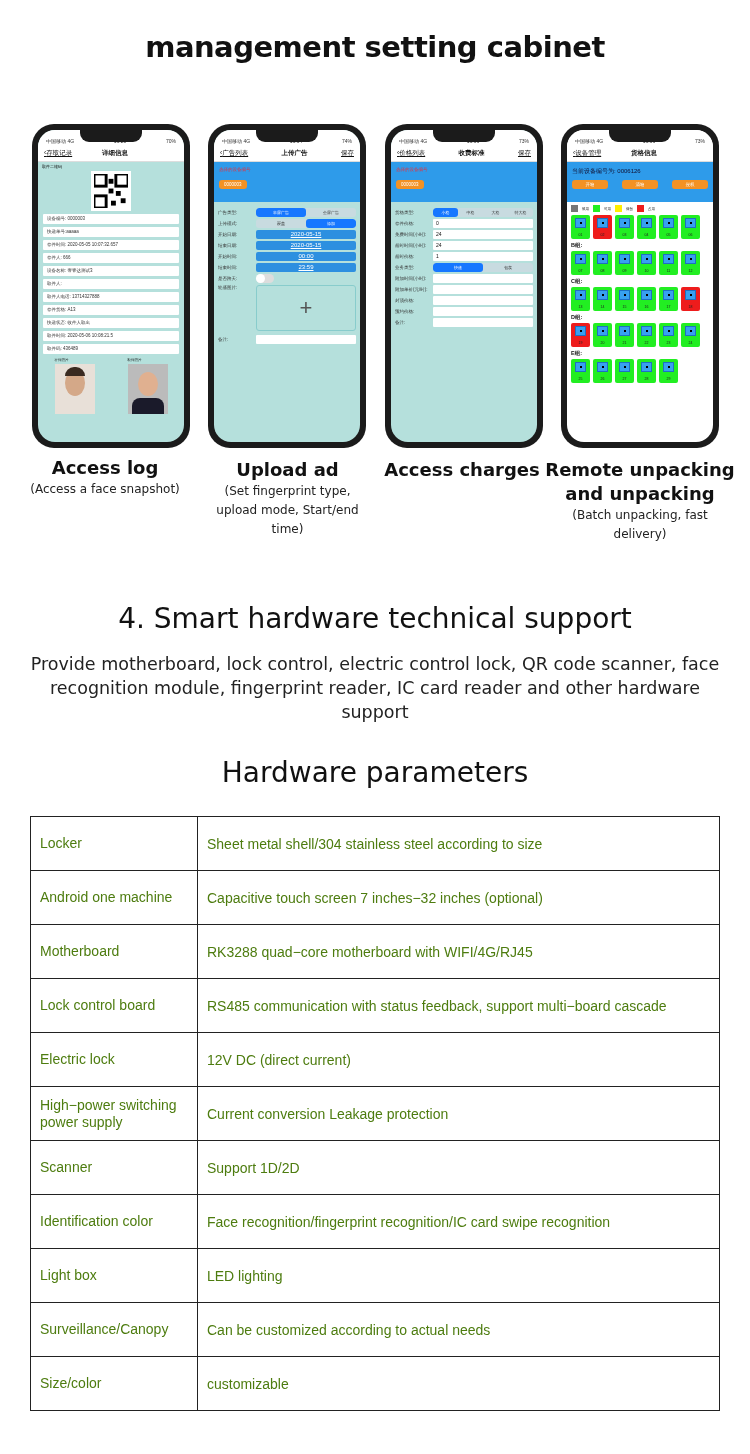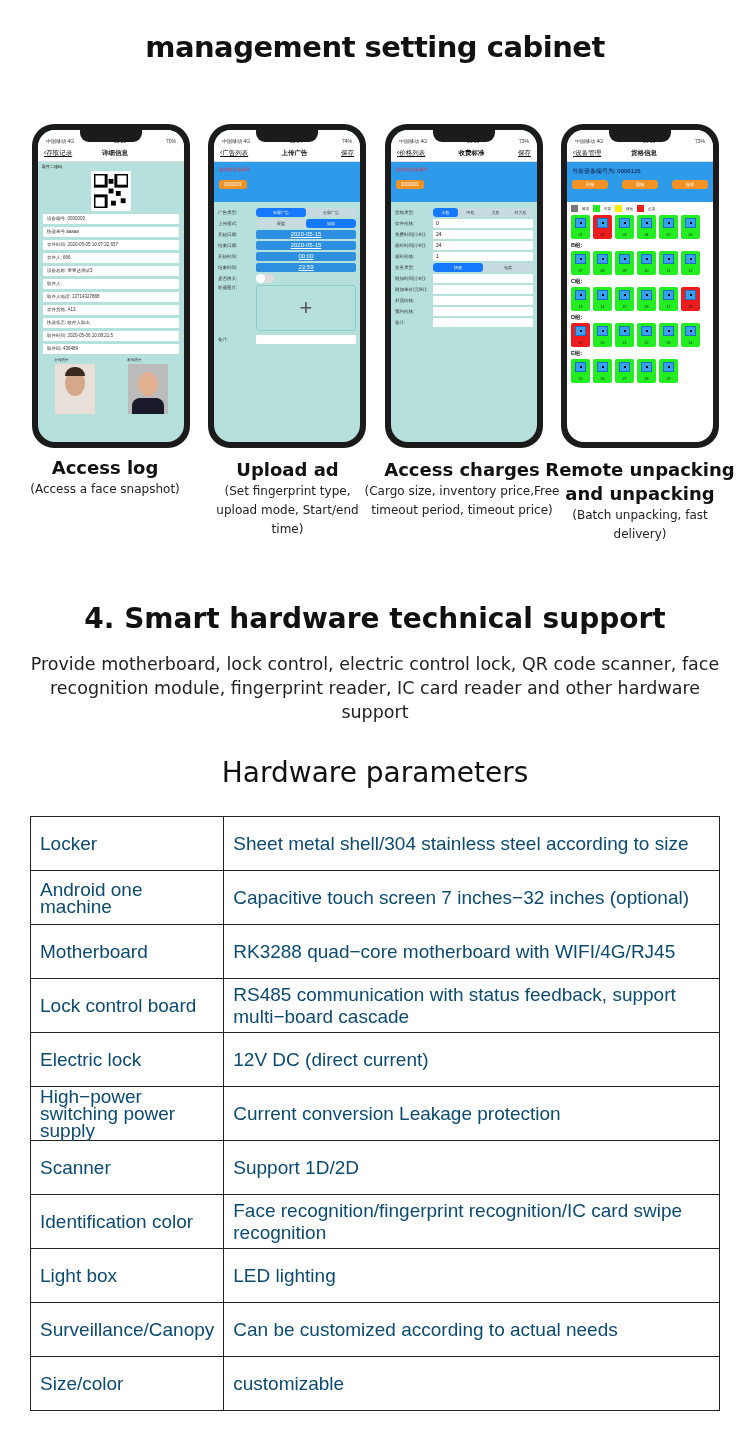--- a/index.html
+++ b/index.html
@@ -21,21 +21,21 @@
 .row .fld{flex:1;background:#fff;height:9px;border-radius:1px;font-size:5px;padding-left:3px;line-height:9px}
 .seg{flex:1;display:flex;height:9px;border-radius:3px;background:#c8dbe0;overflow:hidden;font-size:4px}
 .seg span{flex:1;text-align:center;line-height:9px;color:#333}
 .seg span.on{background:#1677ff;color:#fff;border-radius:3px}
 .datebtn{flex:1;background:#2d8fe0;color:#fff;text-align:center;height:9px;line-height:9px;font-size:6px;text-decoration:underline;border-radius:2px}
 .info{background:#fff;margin:3px 5px;height:10px;font-size:4.5px;line-height:10px;padding-left:4px;color:#333;border-radius:1px}
 .cap{position:absolute;text-align:center;font-family:"DejaVu Sans",sans-serif}
 .cap .t{font-weight:bold;font-size:18px;line-height:24px}
 .cap .s{font-size:12px;line-height:19px;color:#222}
 .sec{position:absolute;left:0;width:750px;text-align:center;font-family:"DejaVu Sans",sans-serif}
-table{position:absolute;left:30px;top:816px;width:690px;border-collapse:collapse;font-size:19px;color:#0c4a6e}
+table{position:absolute;left:30px;top:816px;width:690px;border-collapse:collapse;font-size:14px;color:#4d7c0f}
 td{border:1px solid #222;height:54px;padding:0 9px;vertical-align:middle}
 td.k{width:167px;line-height:17px}
 .grid{display:flex;flex-wrap:wrap;gap:3px;padding:0 4px}
 .cell{width:19px;height:24px;border-radius:2px;background:#22ee22;position:relative;font-size:3.5px;text-align:center}
 .cell.red{background:#ee1c1c}
 .cell .box{position:absolute;top:3px;left:4px;width:11px;height:10px;background:#38a0f0;border:1px solid #1d6fc2}
 .cell .box::after{content:"";position:absolute;left:4px;top:3px;width:2px;height:2px;background:#000}
 .cell .n{position:absolute;bottom:2px;width:100%;color:#222}
 .grp{font-size:5.5px;font-weight:bold;padding:3px 4px 2px}
 </style>
@@ -411,28 +411,27 @@
 <div class="cap" style="left:10px;width:190px;top:456px">
     <div class="t">Access log</div>
     <div class="s">(Access a face snapshot)</div>
   </div>
 <div class="cap" style="left:205px;width:165px;top:458px">
     <div class="t">Upload ad</div>
     <div class="s">(Set fingerprint type, upload mode, Start/end time)</div>
   </div>
 <div class="cap" style="left:362px;width:200px;top:458px">
     <div class="t">Access charges</div>
-    <div class="s">(Cargo size, inventory price,Free timeout period, timeout price)</div>
   </div>
 <div class="cap" style="left:545px;width:190px;top:458px">
     <div class="t">Remote unpacking and unpacking</div>
     <div class="s">(Batch unpacking, fast delivery)</div>
   </div>
 
-<div class="sec" style="top:602px;font-weight:bold;font-size:28px">4. Smart hardware technical support</div>
+<div class="sec" style="top:602px;font-weight:normal;font-size:28px">4. Smart hardware technical support</div>
 <div class="sec" style="top:652px;font-size:17.5px;line-height:24px;padding:0 20px;color:#222">Provide motherboard, lock control, electric control lock, QR code scanner, face recognition module, fingerprint reader, IC card reader and other hardware support</div>
 <div class="sec" style="top:756px;font-weight:normal;font-size:28px">Hardware parameters</div>
 
 <table>
     <tbody id="ptable">
       <tr>
         <td class="k">Locker</td>
         <td>Sheet metal shell/304 stainless steel according to size</td>
       </tr>
       <tr>

